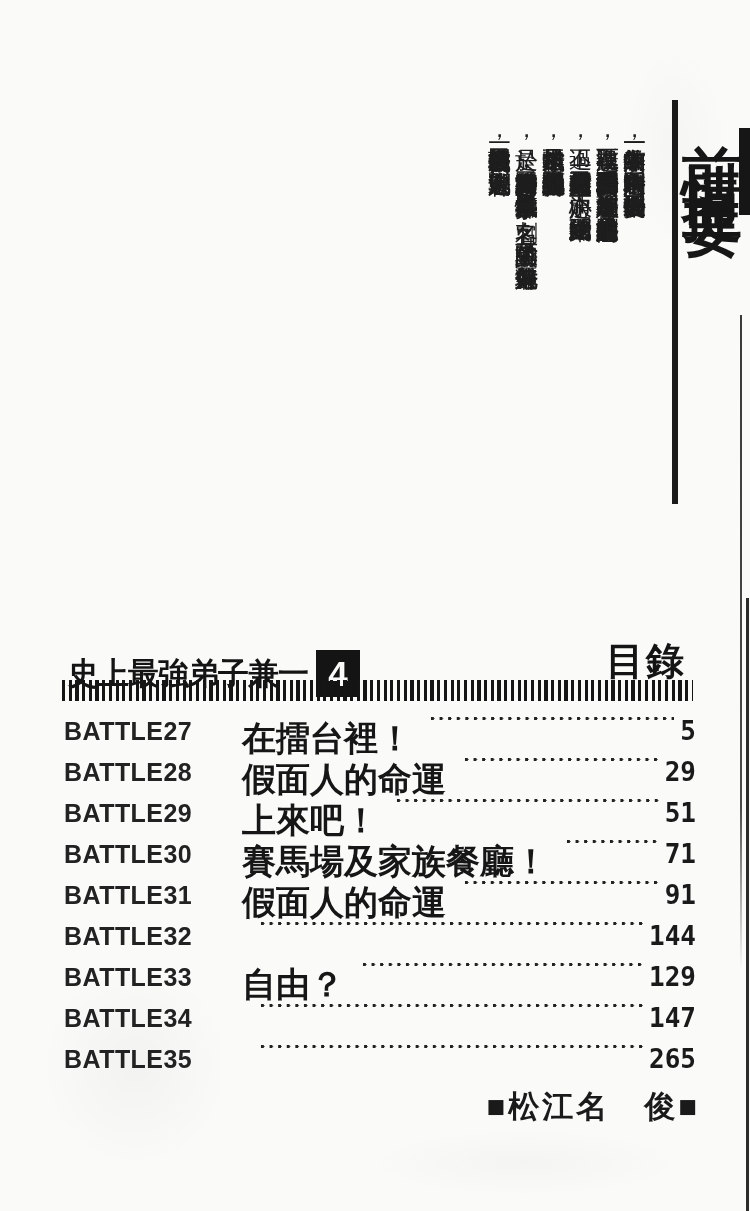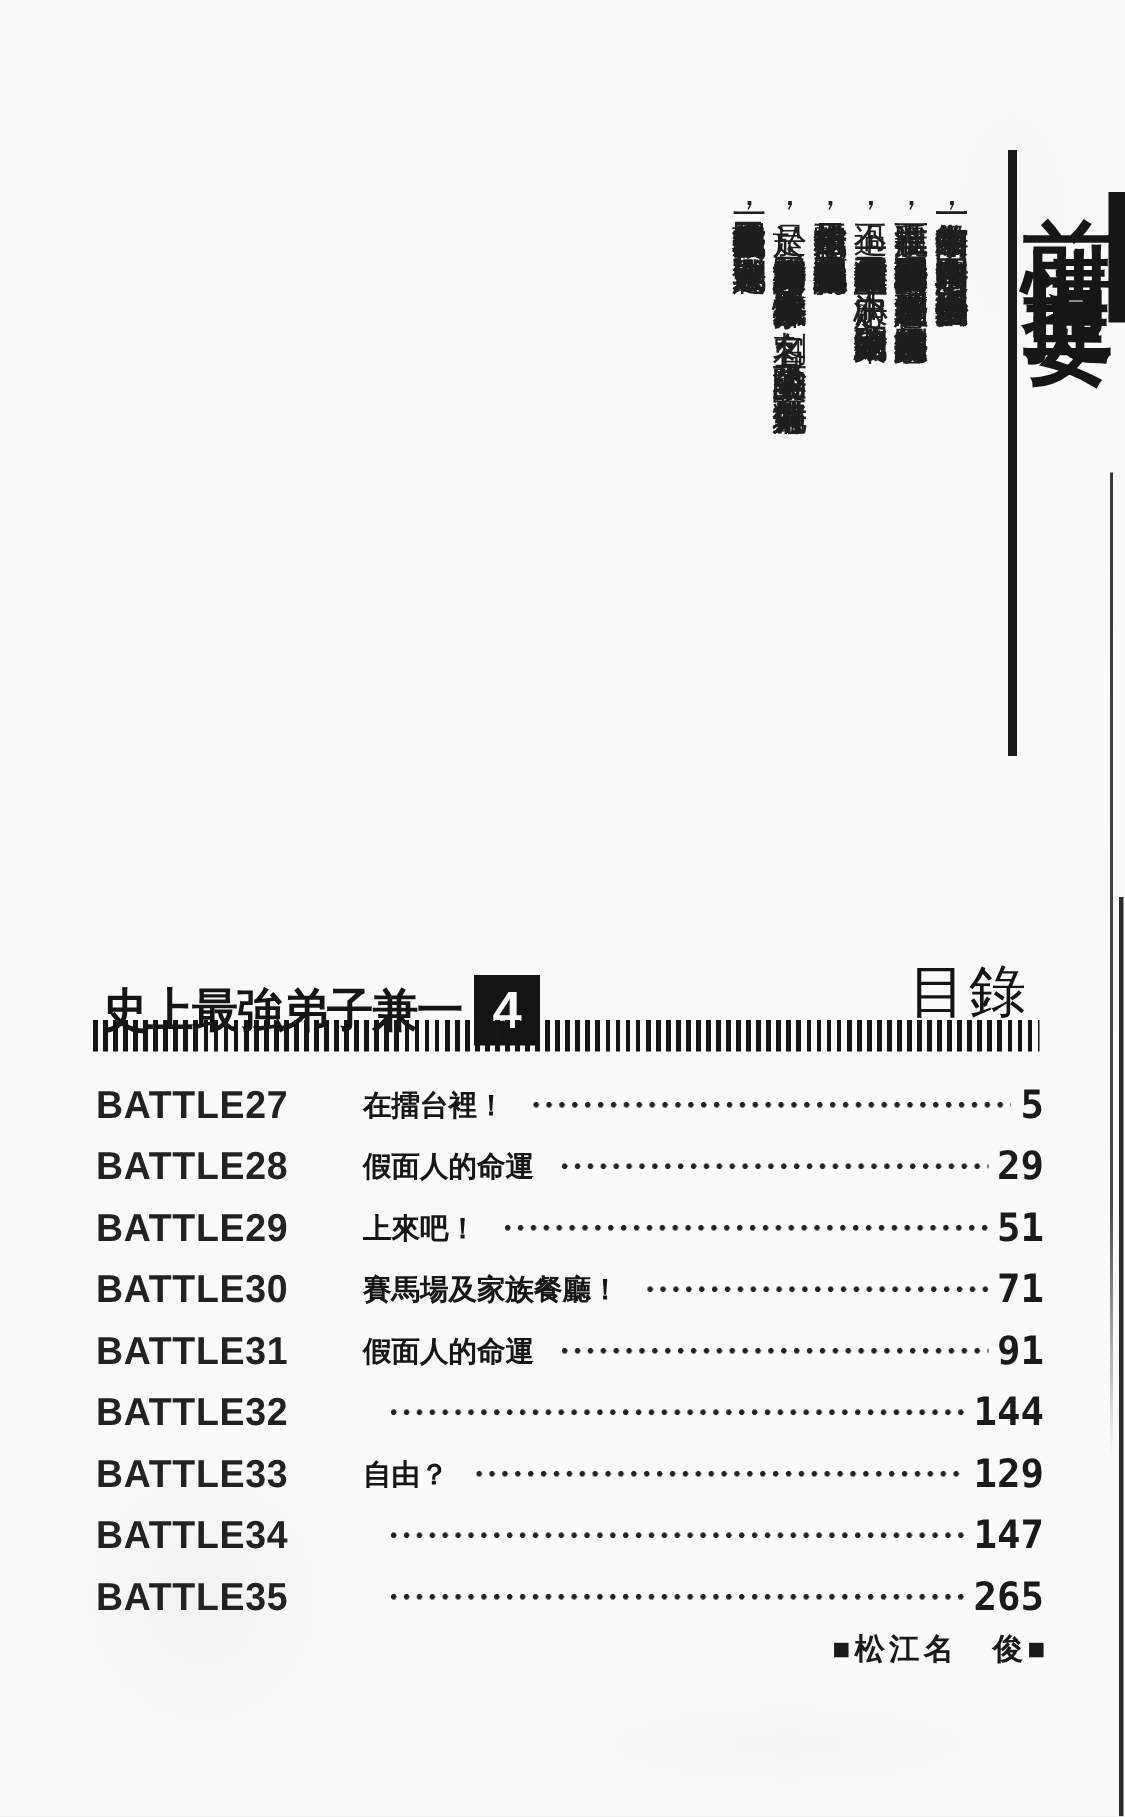--- a/index.html
+++ b/index.html
@@ -88,55 +88,55 @@
     background: #141414;
     color: #fafaf8;
     font-size: 35px;
     font-weight: 700;
   }
   .toc-label {
     position: absolute;
     top: 636px;
     right: 64px;
     font-size: 38px;
-    font-weight: 400;
+    font-weight: 700;
     letter-spacing: 2px;
     color: #141414;
   }
   .barcode {
     position: absolute;
     left: 62px;
     top: 680px;
     width: 631px;
     height: 21px;
     background: repeating-linear-gradient(to right, #151515 0px, #151515 3.2px, transparent 3.2px, transparent 6.7px);
   }
   .toc-list {
     position: absolute;
     left: 64px;
     top: 716px;
     width: 632px;
   }
   .toc-row {
     display: flex;
-    align-items: center;
+    align-items: flex-start;
     height: 41px;
   }
   .battle-label {
     width: 178px;
     flex: 0 0 178px;
     font-size: 26px;
     font-weight: 700;
     letter-spacing: 0.5px;
     color: #222;
     transform: scaleX(0.96);
     transform-origin: left center;
   }
   .chapter-title {
-    font-size: 19px;
+    font-size: 34px;
     font-weight: 700;
     white-space: nowrap;
     color: #161616;
   }
   .dot-leader {
     flex: 1 1 auto;
     height: 5px;
     margin: 0 6px 0 18px;
     background-image: radial-gradient(circle at 2.5px 2.5px, #222 1.7px, transparent 2px);
     background-size: 8.6px 5px;
@@ -146,21 +146,21 @@
     font-family: "DejaVu Sans Mono", monospace;
     font-size: 26px;
     font-weight: 700;
     color: #1a1a1a;
     white-space: nowrap;
   }
   .author-credit {
     position: absolute;
     top: 1086px;
     right: 50px;
-    font-size: 20px;
+    font-size: 31px;
     font-weight: 700;
     letter-spacing: 3px;
     color: #1a1a1a;
     white-space: nowrap;
   }
 
   
   .edge-block {
     position: absolute;
     left: 739px; top: 128px;

